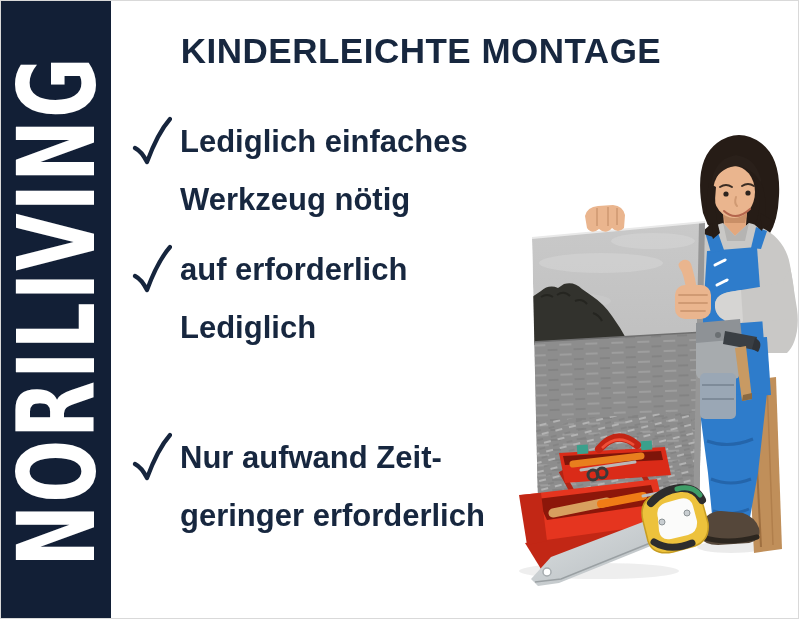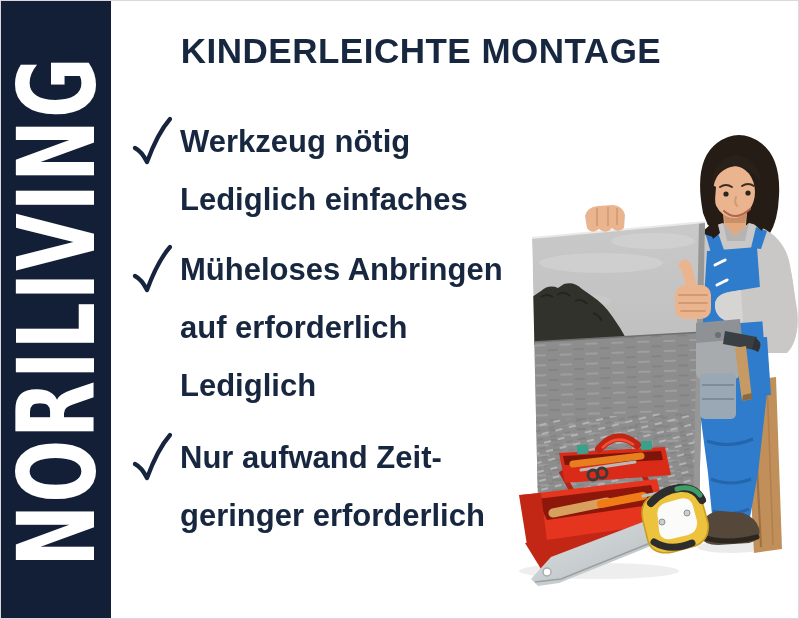--- a/index.html
+++ b/index.html
@@ -61,31 +61,30 @@
     <div class="brand-text">NORILIVING</div>
   </div>
 
   <div class="heading">KINDERLEICHTE MONTAGE</div>
 
   <div class="bullet b1">
     <svg class="check" viewBox="0 0 40 52" aria-hidden="true">
       <path d="M3 33 C7 35 12 41 15 47 C22 28 31 12 38 4"></path>
     </svg>
     <div class="lines">
+      <div class="line">Lediglich einfaches</div>
       <div class="line">Werkzeug nötig</div>
-      <div class="line">Lediglich einfaches</div>
     </div>
   </div>
 
   <div class="bullet b2">
     <svg class="check" viewBox="0 0 40 52" aria-hidden="true">
       <path d="M3 33 C7 35 12 41 15 47 C22 28 31 12 38 4"></path>
     </svg>
     <div class="lines">
-      <div class="line">Müheloses Anbringen</div>
       <div class="line">auf erforderlich</div>
       <div class="line">Lediglich</div>
     </div>
   </div>
 
   <div class="bullet b3">
     <svg class="check" viewBox="0 0 40 52" aria-hidden="true">
       <path d="M3 33 C7 35 12 41 15 47 C22 28 31 12 38 4"></path>
     </svg>
     <div class="lines">

